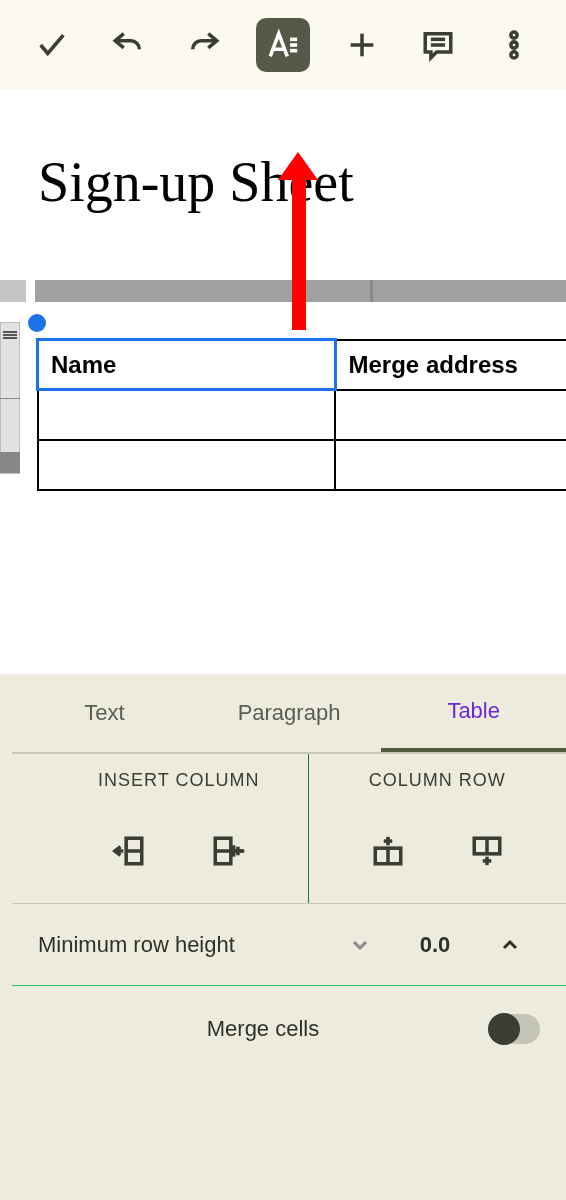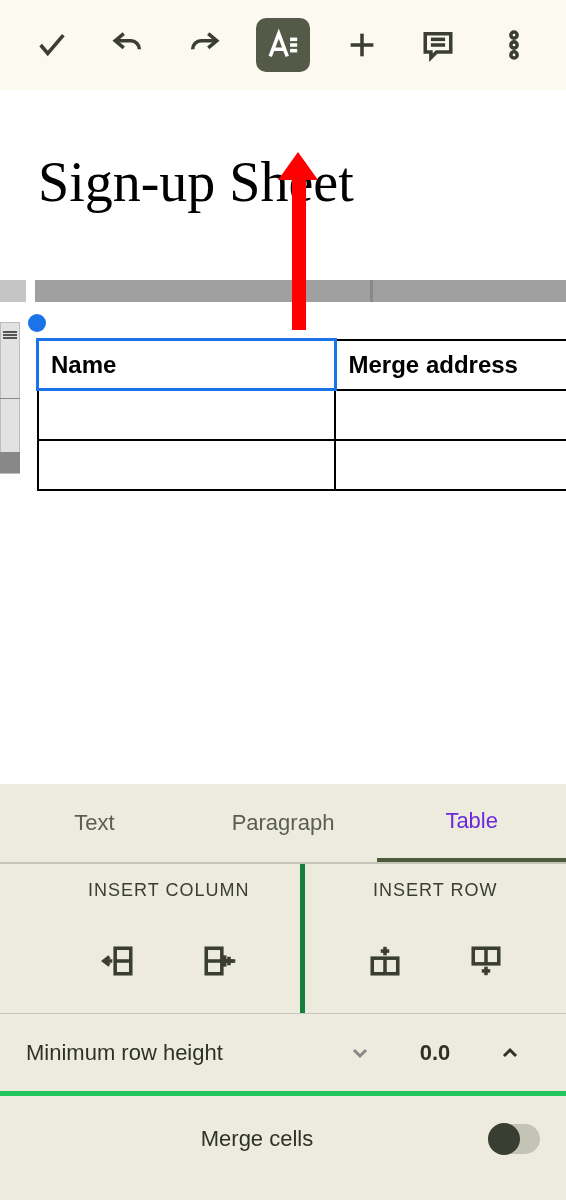--- a/index.html
+++ b/index.html
@@ -108,23 +108,23 @@
     content:"";
     position:absolute; top:-20px; left:-14px;
     border-left:20px solid transparent;
     border-right:20px solid transparent;
     border-bottom:28px solid #ff0000;
   }
 
   
   .format-panel {
     position:absolute; left:0; right:0; bottom:0;
-    height:416px;
+    height:526px;
     background:#ecebde;
-    display:flex; flex-direction:column;
+    display:flex; flex-direction:column;padding-left:12px;
   }
   .fp-tabs {
     display:flex; height:80px;
     border-bottom:2px solid #c7c6ba;
   }
   .fp-tab {
     flex:1; display:flex; align-items:center; justify-content:center;
     font-size:22px; color:#5a5e52; cursor:pointer;
   }
   .fp-tab.active {
@@ -132,37 +132,37 @@
     border-bottom:4px solid #4d5a3b;
   }
 
   .fp-inserts {
     display:flex; height:150px;
     border-bottom:1px solid #c7c6ba;
   }
   .fp-ins-group {
     flex:1; display:flex; flex-direction:column;
   }
-  .fp-ins-group:first-child { border-right:5px solid #15803d;margin-left:38px; }
+  .fp-ins-group:first-child { border-right:1px solid #15803d;margin-left:38px; }
   .fp-ins-title {
     text-align:center; font-size:18px; letter-spacing:1px;
     color:#3a3e32; padding-top:16px; height:44px;
   }
   .fp-ins-icons {
     flex:1; display:flex; align-items:center; justify-content:space-around;
     padding:0 30px;
   }
   .fp-ins-icons .ic-btn {
     width:48px; height:48px; display:flex; align-items:center; justify-content:center;
     cursor:pointer;
   }
   .fp-ins-icons svg { width:34px; height:34px; stroke:#3a3e32; stroke-width:2.5; fill:none; }
 
   .fp-row {
-    height:82px; border-bottom:5px solid #22c55e;
+    height:82px; border-bottom:1px solid #22c55e;
     display:flex; align-items:center;
     padding:0 26px;
     font-size:22px; color:#2e3126;
   }
   .fp-row.noborder { border-bottom:none; height:86px;text-align:center; }
   .fp-row .label { flex:1; }
   .fp-row .chev, .fp-row .val {
     width:60px; display:flex; align-items:center; justify-content:center;
     color:#777; font-size:22px;
   }
@@ -293,21 +293,21 @@
               <line x1="16" y1="8" x2="16" y2="16"></line>
               <line x1="12.5" y1="12" x2="19.5" y2="12" transform="translate(4 0)"></line>
               <line x1="20" y1="8" x2="20" y2="16" stroke="none"></line>
               <line x1="16" y1="12" x2="22" y2="12"></line>
               <line x1="19" y1="9" x2="19" y2="15"></line>
             </svg>
         </div>
       </div>
     </div>
     <div class="fp-ins-group">
-      <div class="fp-ins-title">INSERT ROW</div>
+      <div class="fp-ins-title">COLUMN ROW</div>
       <div class="fp-ins-icons">
         <div class="ic-btn">
           <svg viewBox="0 0 24 24">
               <rect x="3" y="10" width="18" height="11"></rect>
               <line x1="12" y1="10" x2="12" y2="21"></line>
               <line x1="12" y1="2" x2="12" y2="8"></line>
               <line x1="9" y1="5" x2="15" y2="5"></line>
             </svg>
         </div>
         <div class="ic-btn">

